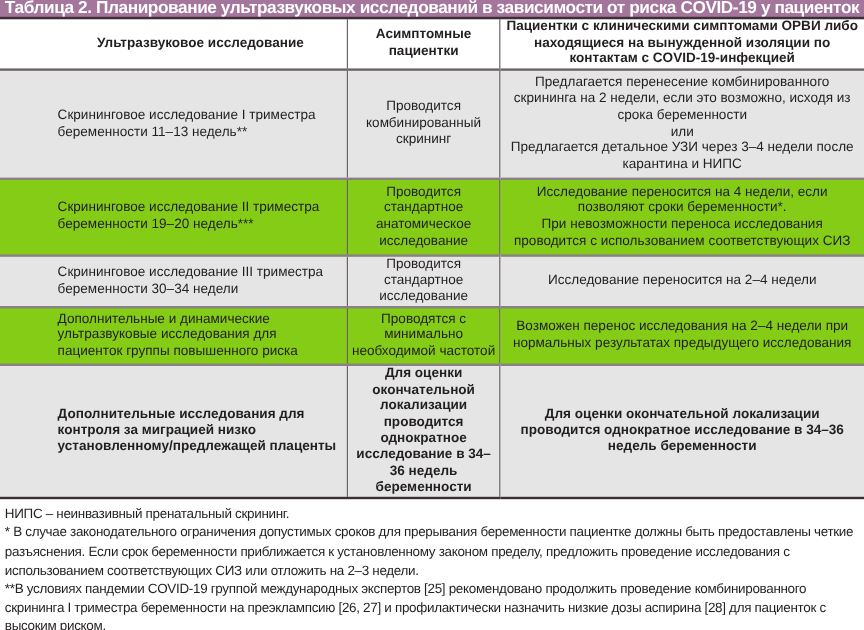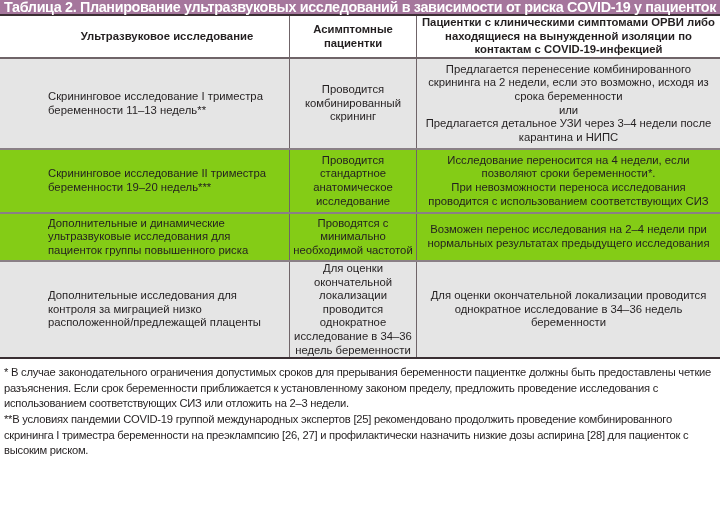--- a/index.html
+++ b/index.html
@@ -22,21 +22,21 @@
   td.c1, th.c1 { border-right: 1.5px solid #6f6468; padding-left: 48px; }
   td.c2, th.c2 { border-right: 1.5px solid #6f6468; margin-top: 38px; }
   tr.row td { border-bottom: 2px solid #8a8086; }
   tr.row:last-child td { border-bottom: 2px solid #3a2f33; }
   tr.pink td { background: #e5e5e5; }
   tr.white td { background: #84cc16; }
   .r1 td { height: 89px; }
   .r2 td { height: 62px; }
   .r3 td { height: 41px; }
   .r4 td { height: 46px; }
-  .r5 td { height: 54px; }
+  .r5 td { height: 54px; font-weight: bold; }
   .notes { padding: 6px 4px 0 4px; font-size: 11.2px; line-height: 15.6px; letter-spacing: -0.25px; }
   .notes p { margin: 0; }
   .blk { display: block; }
 </style>
 </head>
 <body>
 
 <div class="title-bar">
     <span style="display: inline-block; transform: scaleX(0.998051); transform-origin: left center;">Таблица 2. Планирование ультразвуковых исследований в зависимости от риска COVID-19 у пациенток</span>
   </div>
@@ -60,30 +60,36 @@
       </td>
     </tr>
     <tr class="row white r2">
       <td class="c1">Скрининговое исследование II триместра беременности  19–20 недель***</td>
       <td class="c2">Проводится стандартное анатомическое исследование</td>
       <td class="c3">
         <span class="blk">Исследование переносится на 4 недели, если позволяют сроки беременности*.</span>
         <span class="blk">При невозможности переноса исследования проводится с использованием соответствующих СИЗ</span>
       </td>
     </tr>
+    <tr class="row pink r3">
+      <td class="c1">Скрининговое исследование III триместра беременности 30–34 недели</td>
+      <td class="c2">Проводится стандартное исследование</td>
+      <td class="c3">Исследование переносится на 2–4 недели</td>
+    </tr>
     <tr class="row white r4">
       <td class="c1">Дополнительные и динамические ультразвуковые исследования для пациенток группы повышенного риска</td>
       <td class="c2">Проводятся с минимально необходимой частотой</td>
       <td class="c3">Возможен перенос исследования на 2–4 недели при нормальных результатах предыдущего исследования</td>
     </tr>
     <tr class="row pink r5">
-      <td class="c1">Дополнительные исследования для контроля за миграцией низко расположенной/предлежащей плаценты</td>
+      <td class="c1">Дополнительные исследования для контроля за миграцией низко установленному/предлежащей плаценты</td>
       <td class="c2">Для оценки окончательной локализации проводится однократное исследование в 34–36 недель беременности</td>
       <td class="c3">Для оценки окончательной локализации проводится однократное исследование в 34–36 недель беременности</td>
     </tr>
   </tbody>
 </table>
 
 <div class="notes">
+  <p>НИПС – неинвазивный пренатальный скрининг.</p>
   <p>* В случае законодательного ограничения допустимых сроков для прерывания беременности пациентке должны быть предоставлены четкие разъяснения. Если срок беременности приближается к установленному законом пределу, предложить проведение исследования с использованием соответствующих СИЗ или отложить на 2–3 недели.</p>
   <p>**В условиях пандемии COVID-19 группой международных экспертов [25] рекомендовано продолжить проведение комбинированного скрининга I триместра беременности на преэклампсию [26, 27] и профилактически назначить низкие дозы аспирина [28] для пациенток с высоким риском.</p>
 
 </div>
 
 </body></html>

